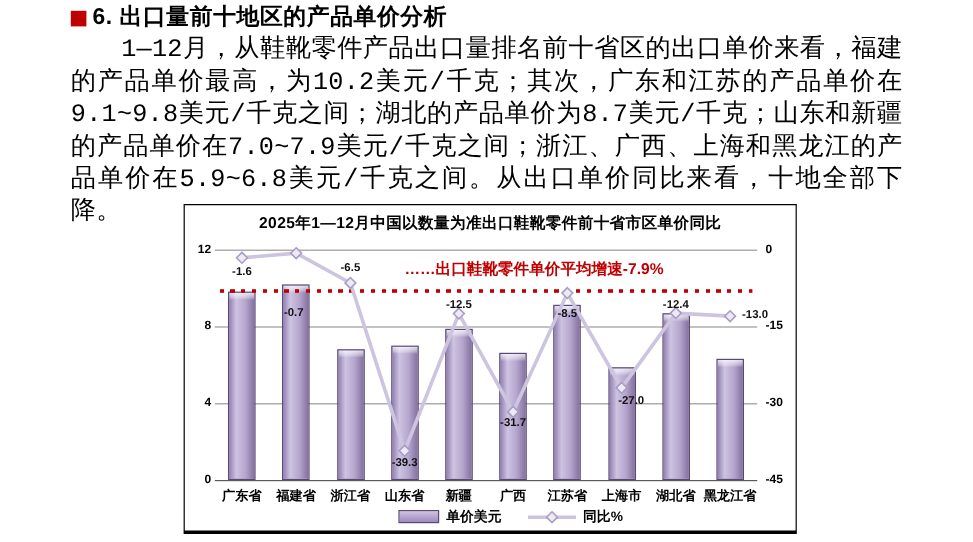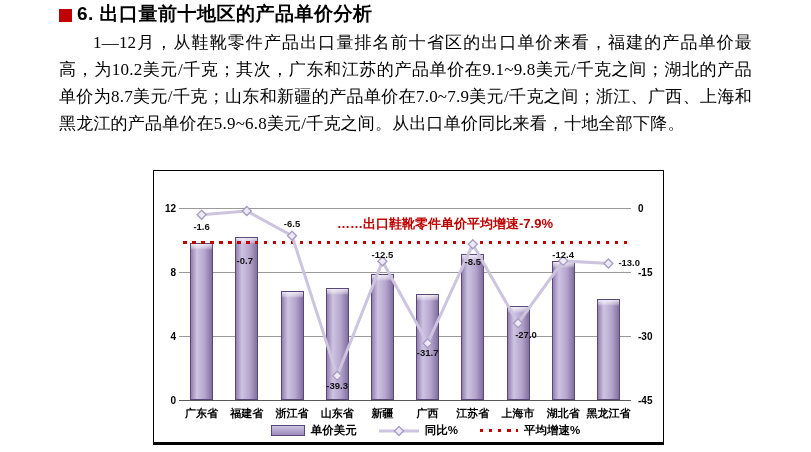--- a/index.html
+++ b/index.html
@@ -3,21 +3,21 @@
 <meta charset="utf-8">
 <style>
   html,body{margin:0;padding:0;}
   body{width:811px;height:452px;background:#ffffff;position:relative;overflow:hidden;
        font-family:"Liberation Sans",sans-serif;color:#000;}
   
   .bullet{position:absolute;left:59px;top:9px;width:13px;height:13px;background:#c00000;}
   .heading{position:absolute;left:77px;top:1px;margin:0;font-size:19px;font-weight:bold;
            font-family:"Liberation Sans",sans-serif;letter-spacing:.5px;}
   .body-text{position:absolute;left:59px;top:29px;width:693px;margin:0;
-             font-family:Liberation Serif, serif;font-size:17px;line-height:27px;
+             font-family:Liberation Mono, monospace;font-size:21px;line-height:27px;
              text-align:justify;text-indent:2em;letter-spacing:.2px;}
   
   .chart{position:absolute;left:153px;top:170px;width:509px;height:271px;margin:0;
          background:#fff;border:1px solid #000;border-bottom:3px solid #000;}
   .chart-title{position:absolute;left:0;right:0;top:6px;text-align:center;
                font-size:13px;font-weight:bold;letter-spacing:.3px;}
   .gridline{position:absolute;height:1px;background:#9a9a9a;}
   .gridline.base{background:#5a5a5a;}
   .ytick{position:absolute;width:22px;text-align:right;font-size:10px;font-weight:bold;
          transform:translateY(-50%);}
@@ -44,37 +44,34 @@
           background:repeating-linear-gradient(90deg,#c00000 0 3.5px,transparent 3.5px 9px);}
 </style>
 </head>
 <body>
 
 <span class="bullet"></span>
 <h1 class="heading">6. 出口量前十地区的产品单价分析</h1>
 <p class="body-text">1—12月，从鞋靴零件产品出口量排名前十省区的出口单价来看，福建的产品单价最高，为10.2美元/千克；其次，广东和江苏的产品单价在9.1~9.8美元/千克之间；湖北的产品单价为8.7美元/千克；山东和新疆的产品单价在7.0~7.9美元/千克之间；浙江、广西、上海和黑龙江的产品单价在5.9~6.8美元/千克之间。从出口单价同比来看，十地全部下降。</p>
 
 <figure class="chart">
+  <div class="chart-title">2025年1—12月中国以数量为准出口鞋靴零件前十省市区单价同比</div>
   <div id="plot"></div>
   <div class="annotation">……出口鞋靴零件单价平均增速-7.9%</div>
   <div class="legend" id="legend">
       <div class="legend-item">
         <span class="sw-bar"></span>
         <span>单价美元</span>
       </div>
       <div class="legend-item">
         <svg width="40" height="12">
        <line x1="0" y1="6" x2="40" y2="6" stroke="#cdc4e0" stroke-width="3"></line>
        <path d="M 20 1.5 L 24.5 6 L 20 10.5 L 15.5 6 Z" fill="#edeaf5" stroke="#a89bc4" stroke-width="1.3"></path>
      </svg>
         <span>同比%</span>
-      </div>
-      <div class="legend-item">
-        <span class="sw-avg"></span>
-        <span>平均增速%</span>
       </div>
     </div>
 <div class="gridline" style="left: 25px; width: 452px; top: 37px;"></div>
     <div class="ytick" style="left: 0px; top: 37px;">12</div>
     <div class="ytick right" style="left: 484px; top: 37px;">0</div>
     <div class="gridline" style="left: 25px; width: 452px; top: 101px;"></div>
     <div class="ytick" style="left: 0px; top: 101px;">8</div>
     <div class="ytick right" style="left: 484px; top: 101px;">-15</div>
     <div class="gridline" style="left: 25px; width: 452px; top: 165px;"></div>
     <div class="ytick" style="left: 0px; top: 165px;">4</div>

